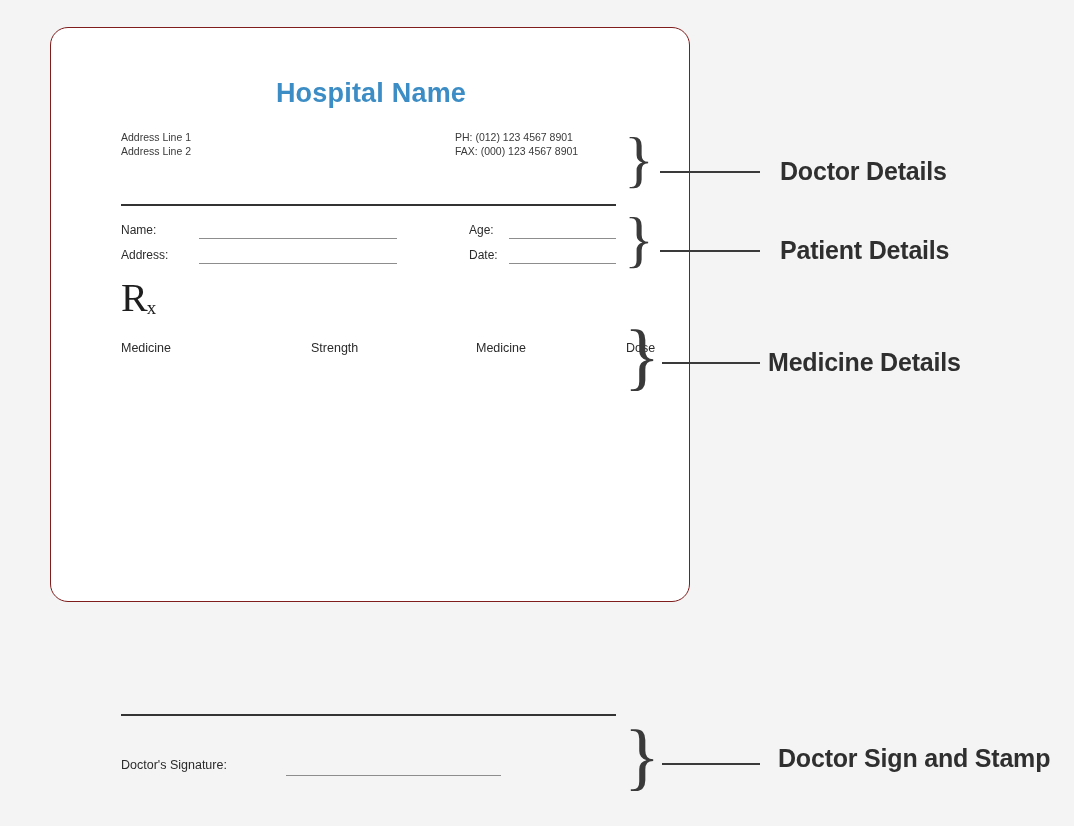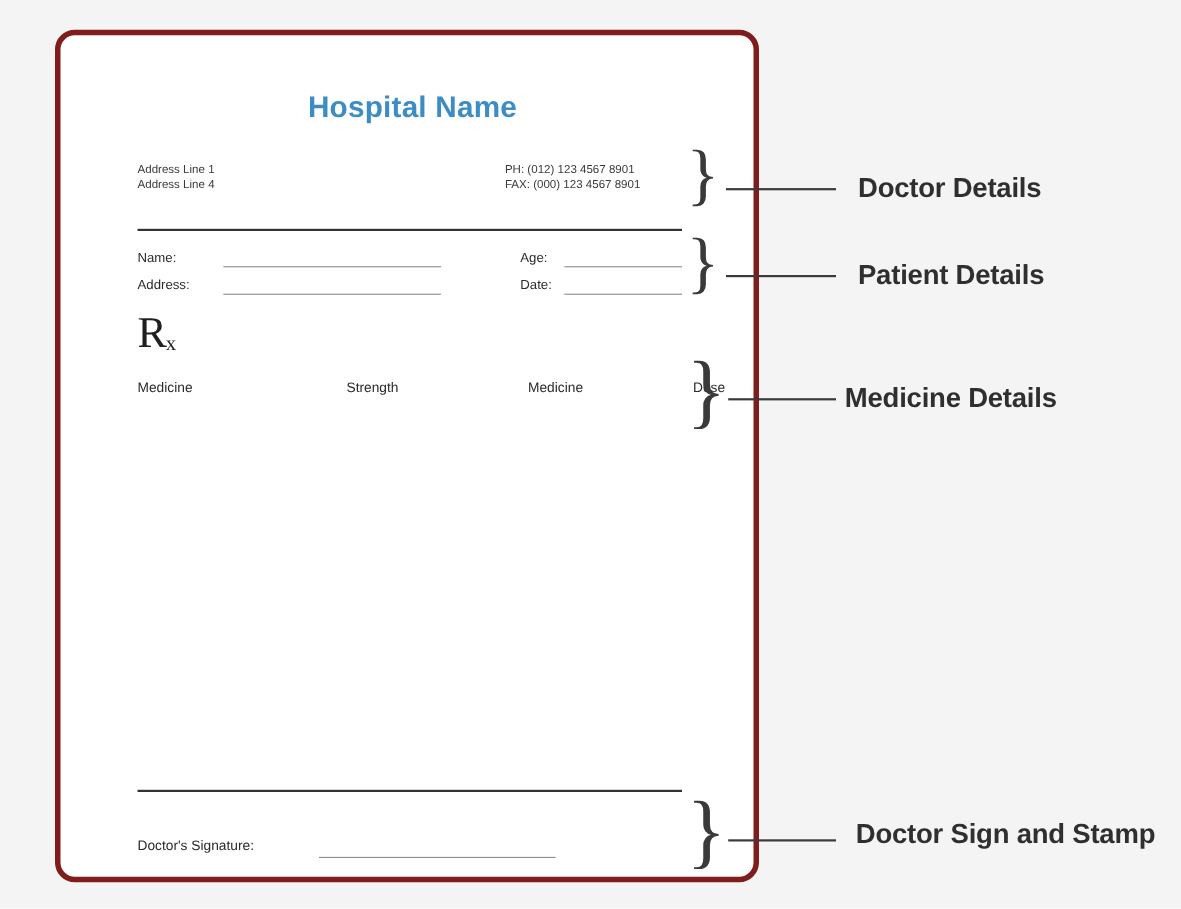--- a/index.html
+++ b/index.html
@@ -14,23 +14,23 @@
     overflow: hidden;
     position: relative;
   }
 
   
   #sheet {
     position: absolute;
     left: 50px;
     top: 27px;
     width: 640px;
-    height: 775px;
+    height: 575px;
     background: #ffffff;
-    border: 5px solid #7f1d1d;
+    border: 1px solid #7f1d1d;
     border-radius: 18px;
     box-sizing: border-box;
   }
 
   #hospital-name {
     position: absolute;
     left: 0;
     top: 50px;
     width: 640px;
     text-align: center;
@@ -54,21 +54,21 @@
     white-space: nowrap;
   }
   .doc-degrees {
     font-size: 11px;
     font-weight: bold;
     letter-spacing: 0.2px;
     margin-left: 4px;
   }
   #doctor-cols {
     position: relative;
-    margin-top: 17px;
+    margin-top: 4px;
     height: 30px;
   }
   .addr-line, .contact-line {
     font-size: 10.5px;
     color: #3a3a3a;
     line-height: 14px;
   }
   #doctor-address { position: absolute; left: 0; top: 0; }
   #doctor-contact { position: absolute; left: 334px; top: 0; }
 
@@ -220,21 +220,21 @@
 <body>
 
 <div id="sheet">
 
   <div id="hospital-name">Hospital Name</div>
 
   <div id="doctor-block">
     <div id="doctor-cols">
       <div id="doctor-address">
         <div class="addr-line">Address Line 1</div>
-        <div class="addr-line">Address Line 4</div>
+        <div class="addr-line">Address Line 2</div>
       </div>
       <div id="doctor-contact">
         <div class="contact-line">PH: (012) 123 4567 8901</div>
         <div class="contact-line">FAX: (000) 123 4567 8901</div>
       </div>
     </div>
   </div>
 
   <div class="rule-thick" id="rule-top"></div>
 

